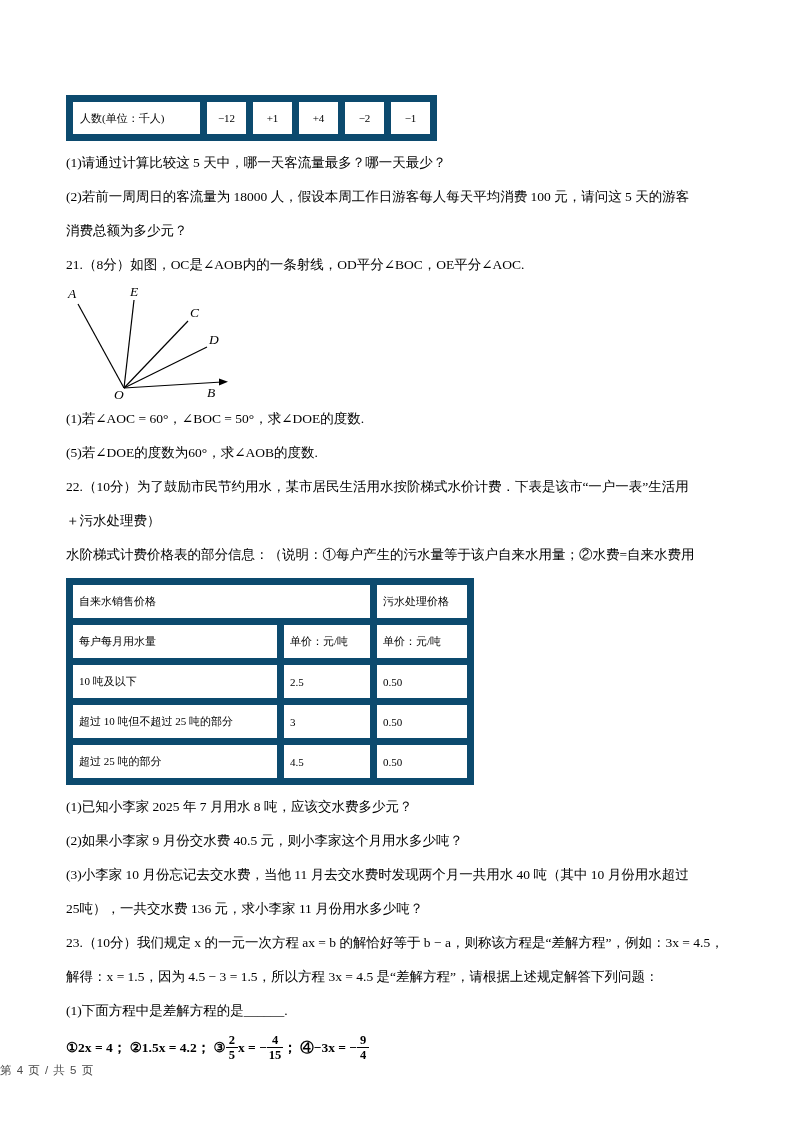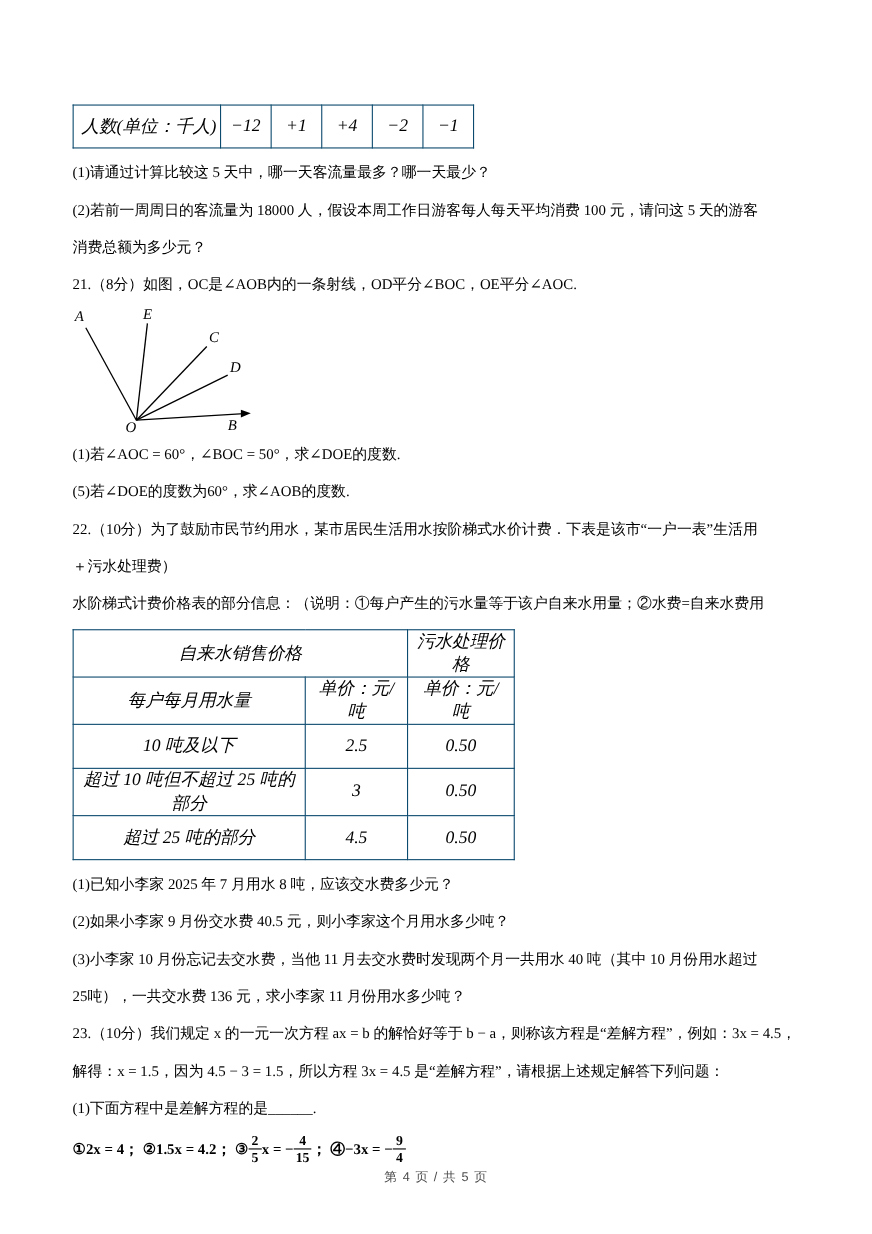--- a/index.html
+++ b/index.html
@@ -8,28 +8,28 @@
     background:#ffffff;
     color:#000000;
     font-family:"Liberation Serif","DejaVu Serif",serif;
     font-size:13.5px;
     position:relative;
     overflow:hidden;
   }
   .content { padding:95px 60px 0 66px; }
   .line { height:34px; line-height:34px; white-space:nowrap; }
   table { border-collapse:collapse; }
-  td { border:1px solid #0c4a6e; font-weight:normal; font-size:16px;font-style:italic; }
+  td { border:7px solid #0c4a6e; font-weight:normal; font-size:11px; }
 
   .t1 td { height:39px; }
   .t1 .t1-label { width:134px; padding-left:7px; text-align:left; }
   .t1 .t1-val { width:46px; text-align:center; }
 
   .water { margin-top:6px; }
-  .water td { height:40px; text-align:center; padding:0 6px; }
+  .water td { height:40px; padding:0 6px; }
   .water .c1 { width:211px; }
   .water .c2 { width:93px; }
   .water .c3 { width:97px; }
   .after-table { margin-top:5px; }
 
   .figure-wrap { height:116px; margin:2px 0 2px 0; }
   .fig-svg text {
     font-family:"Liberation Serif","DejaVu Serif",serif;
     font-style:italic;
     font-size:13.5px;
@@ -44,21 +44,20 @@
     text-align:center;
     line-height:1.12;
     font-size:12.5px;
   }
   .frac .num { display:block; border-bottom:1px solid #000; padding:0 3px; }
   .frac .den { display:block; padding:0 2px; }
 
   .footer {
     position:absolute;
     left:0; right:0; bottom:44px;
-    text-align:center;
     font-size:11.5px;
     color:#4a4a4a;
     font-family:"Liberation Sans","DejaVu Sans",sans-serif;
     letter-spacing:1px;
   }
 </style>
 </head>
 <body>
 
 <div class="content">

